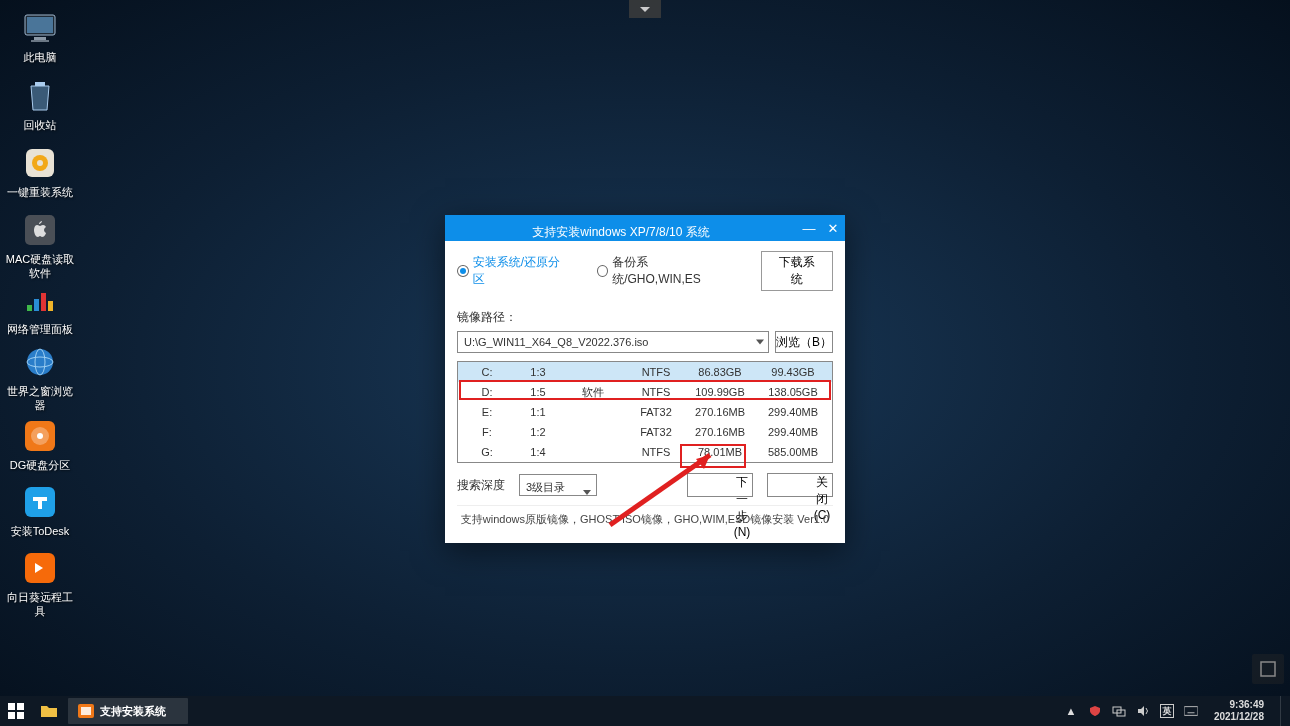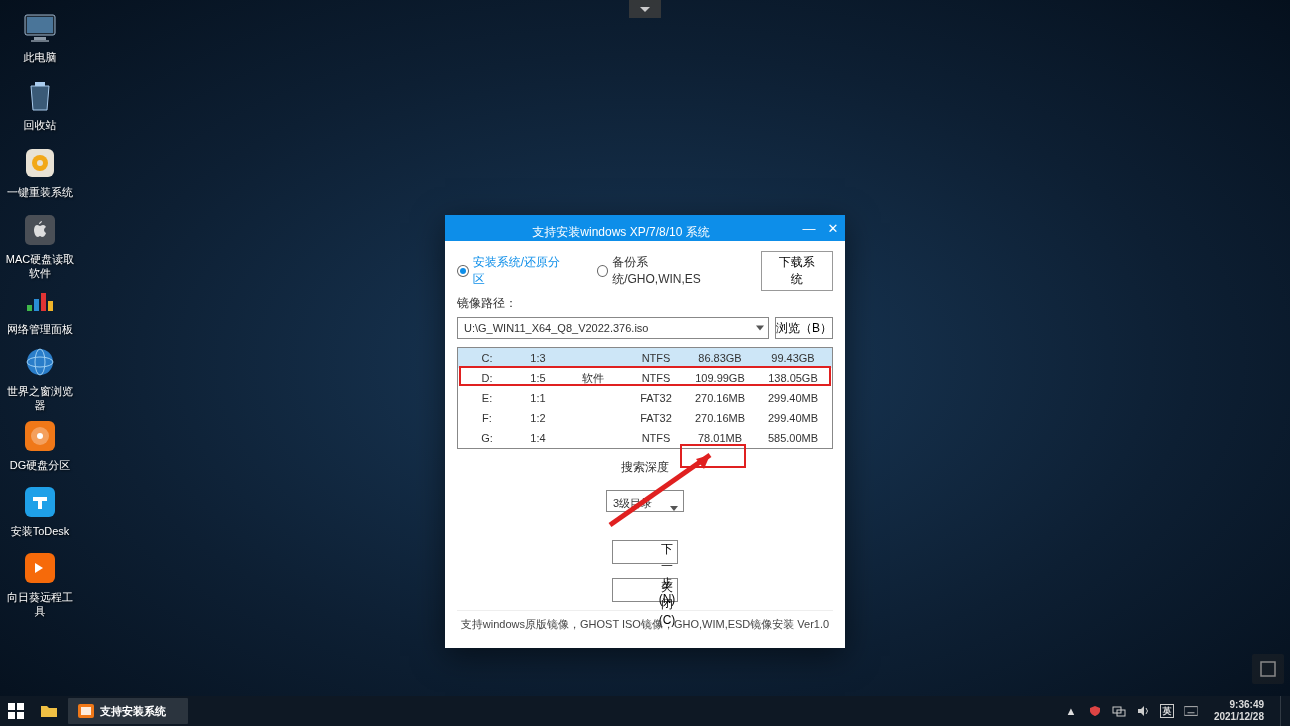--- a/index.html
+++ b/index.html
@@ -15,21 +15,21 @@
 
 .top-arrow { position: absolute; left: 50%; top: 0; transform: translateX(-50%); width: 32px; height: 18px; background: rgba(60,60,60,.85); display: flex; align-items: center; justify-content: center; }
 .top-arrow::after { content: ""; border-left: 5px solid transparent; border-right: 5px solid transparent; border-top: 5px solid #ccc; }
 
 .dialog { position: absolute; left: 445px; top: 215px; width: 400px; background: #fff; box-shadow: 0 8px 30px rgba(0,0,0,.5); }
 .titlebar { height: 26px; background: #0d8ee9; color: #fff; display: flex; align-items: flex-end; font-size: 12px; }
 .titlebar .ttl { flex: 1; text-align: center; }
 .titlebar .tbtn { width: 24px; height: 26px; display: flex; align-items: center; justify-content: center; font-size: 13px; cursor: pointer; }
 
 .body { padding: 10px 12px 6px; font-size: 12px; color: #333; }
-.row1 { display: flex; align-items: center; gap: 28px; margin-bottom: 4px; }
+.row1 { display: flex; align-items: center; gap: 28px; margin-bottom: 18px; }
 .radio { display: flex; align-items: center; gap: 4px; cursor: pointer; }
 .radio .dot { width: 12px; height: 12px; border: 1px solid #666; border-radius: 50%; display: flex; align-items: center; justify-content: center; }
 .radio.sel .dot::after { content: ""; width: 6px; height: 6px; background: #0d8ee9; border-radius: 50%; }
 .radio.sel .rlbl { color: #0d8ee9; }
 .dlbtn { margin-left: auto; padding: 2px 12px; border: 1px solid #999; background: #fff; font-size: 12px; cursor: pointer; }
 
 .lbl2 { margin-bottom: 5px; }
 .pathrow { display: flex; gap: 6px; margin-bottom: 8px; }
 .pathbox { flex: 1; height: 22px; border: 1px solid #888; display: flex; align-items: center; padding: 0 6px; font-size: 11px; font-family: Arial; background: #fff; position: relative; }
 .pathbox .arr { position: absolute; right: 4px; top: 50%; transform: translateY(-50%); border-left: 4px solid transparent; border-right: 4px solid transparent; border-top: 5px solid #555; }
@@ -38,21 +38,21 @@
 .table { border: 1px solid #888; font-size: 11px; }
 .thead { display: flex; background: linear-gradient(#fafafa,#e8e8e8); border-bottom: 1px solid #888; height: 18px; }
 .thead .c { text-align: center; line-height: 18px; border-right: 1px solid #bbb; }
 .thead .c:last-child { border-right: none; }
 .trow { display: flex; height: 20px; }
 .trow .c { text-align: center; line-height: 20px; }
 .c1{width:58px}.c2{width:44px}.c3{width:66px}.c4{width:60px}.c5{width:68px}.c6{width:78px}
 .trow.sel { background: #cde6f7; }
 .redbox { position: absolute; border: 2px solid #e02020; pointer-events: none; }
 
-.row3 { display: flex; align-items: center; gap: 14px; margin-top: 10px; flex-direction: column; }
+.row3 { display: flex; align-items: center; gap: 14px; margin-top: 10px; }
 .combo { width: 78px; height: 22px; border: 1px solid #888; display: flex; align-items: flex-end; padding: 0 6px; font-size: 11px; position: relative; background: #fff; }
 .combo::after { content: ""; position: absolute; right: 5px; border-left: 4px solid transparent; border-right: 4px solid transparent; border-top: 5px solid #555; }
 .actbtn { width: 66px; height: 24px; border: 1px solid #888; background: #fff; font-size: 12px; cursor: pointer; padding-left: 44px; }
 
 .footer { text-align: center; font-size: 11px; color: #444; padding: 6px 0 10px; border-top: 1px solid #eee; margin-top: 8px; }
 
 .arrow-anno { position: absolute; pointer-events: none; }
 
 .taskbar { position: absolute; left: 0; bottom: 0; width: 100%; height: 30px; background: #0e1824; display: flex; align-items: center; font-weight: bold; }
 .tb-item { height: 30px; display: flex; align-items: center; justify-content: center; padding: 0 8px; cursor: pointer; }

